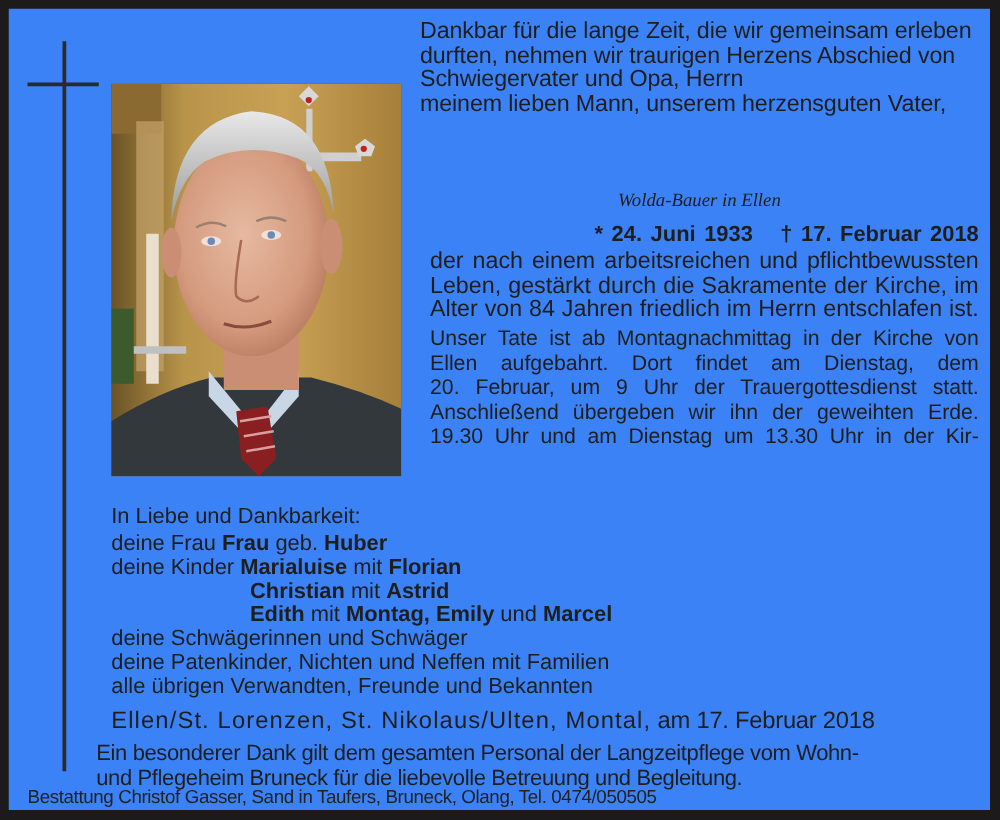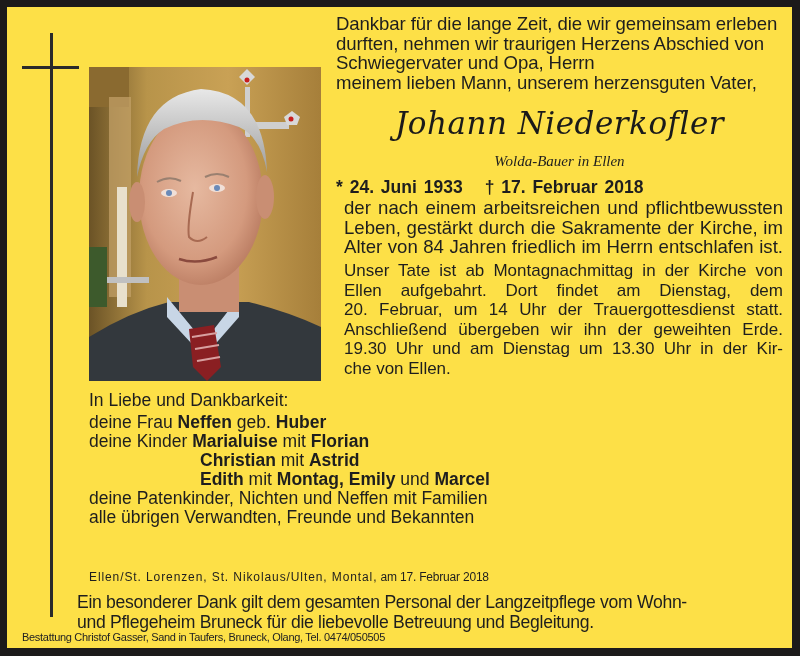--- a/index.html
+++ b/index.html
@@ -1,39 +1,39 @@
 <!DOCTYPE html>
 <html><head>
 <meta charset="utf-8">
 <style>
   html, body { margin:0; padding:0; }
   body { width:800px; height:656px; background:#1c1a1a; position:relative; overflow:hidden; font-family:"Liberation Sans", sans-serif; color:#1e1e1e; }
-  .page { position:absolute; left:7px; top:7px; width:785px; height:641px; background:#fde047; }
+  .page { position:absolute; left:7px; top:7px; width:785px; height:641px; background:#3b82f6; }
   .cross-v { position:absolute; left:43px; top:26px; width:3px; height:584px; background:#2a2a2a; }
   .cross-h { position:absolute; left:15px; top:59px; width:57px; height:3px; background:#2a2a2a; }
   .photo { position:absolute; left:82px; top:60px; width:232px; height:314px; overflow:hidden; background:#7a5a2a; }
   .intro { position:absolute; left:329px; top:7px; width:447px; font-size:18.6px; line-height:19.6px; text-align:justify; text-align-last:left; letter-spacing:-0.1px; }
   .name { position:absolute; left:329px; top:96px; width:447px; text-align:center; font-family:"DejaVu Serif", serif; font-style:italic; font-size:31px; letter-spacing:0.5px; color:#1a1a1a; line-height:40px; }
   .sub { position:absolute; left:329px; top:145px; width:447px; text-align:center; font-family:Liberation Serif, serif; font-style:italic; font-size:15px; line-height:18px; }
-  .dates { position:absolute; left:329px; top:170px; width:447px; text-align:left; font-weight:bold; font-size:17.5px; line-height:20px; word-spacing:2px; }
+  .dates { position:absolute; left:329px; top:170px; width:447px; text-align:right; font-weight:bold; font-size:17.5px; line-height:20px; word-spacing:2px; }
   .dates span.gap { display:inline-block; width:22px; }
   .body1 { position:absolute; left:337px; top:191px; width:439px; font-size:18.6px; line-height:19.6px; text-align:justify; text-align-last:justify; }
   .body1 p, .body2 p { margin:0; }
   .body2 { position:absolute; left:337px; top:254px; width:439px; font-size:17px; line-height:19.6px; text-align:justify; }
   .body2 .last { text-align-last:left; }
-  .family { position:absolute; left:82px; top:384px; width:460px; font-size:17.5px; line-height:19px; }
+  .family { position:absolute; left:82px; top:396px; width:460px; font-size:17.5px; line-height:19px; }
   .family .head { margin-bottom:3px; }
   .family .line { white-space:nowrap; }
   .family b { font-weight:bold; }
   .family .indent { padding-left:111px; }
-  .place { position:absolute; left:82px; top:560px; width:700px; font-size:12px; line-height:20px; letter-spacing:0.9px; white-space:nowrap; }
+  .place { position:absolute; left:82px; top:560px; width:700px; font-size:19px; line-height:20px; letter-spacing:0.9px; white-space:nowrap; }
   .place .date { letter-spacing:-0.2px; }
   .thanks { position:absolute; left:70px; top:586px; width:700px; font-size:17.6px; line-height:19.5px; letter-spacing:-0.3px; }
   .thanks p { margin:0; }
-  .footer { position:absolute; left:15px; top:624px; font-size:11px; line-height:13px; letter-spacing:-0.3px; color:#222; }
+  .footer { position:absolute; left:15px; top:624px; font-size:15px; line-height:13px; letter-spacing:-0.3px; color:#222; }
 </style>
 </head>
 <body>
 
 <div class="page">
 
   <div class="cross-v"></div>
   <div class="cross-h"></div>
 
   <div class="photo">
@@ -87,47 +87,46 @@
     </svg>
   </div>
 
   <div class="intro">
     <div>Dankbar für die lange Zeit, die wir gemeinsam erleben</div>
     <div>durften, nehmen wir traurigen Herzens Abschied von</div>
     <div>Schwiegervater und Opa, Herrn</div>
     <div>meinem lieben Mann, unserem herzensguten Vater,</div>
   </div>
 
-  <div class="name">Johann Niederkofler</div>
   <div class="sub">Wolda-Bauer in Ellen</div>
   <div class="dates">
     <span>* 24. Juni 1933</span><span class="gap"></span><span>† 17. Februar 2018</span>
   </div>
 
   <div class="body1">
     <p>der nach einem arbeitsreichen und pflichtbewussten</p>
     <p>Leben, gestärkt durch die Sakramente der Kirche, im</p>
     <p>Alter von 84 Jahren friedlich im Herrn entschlafen ist.</p>
   </div>
 
   <div class="body2">
     <p style="text-align-last:justify">Unser Tate ist ab Montagnachmittag in der Kirche von</p>
     <p style="text-align-last:justify">Ellen aufgebahrt. Dort findet am Dienstag, dem</p>
-    <p style="text-align-last:justify">20. Februar, um 14 Uhr der Trauergottesdienst statt.</p>
+    <p style="text-align-last:justify">20. Februar, um 9 Uhr der Trauergottesdienst statt.</p>
     <p style="text-align-last:justify">Anschließend übergeben wir ihn der geweihten Erde.</p>
     <p style="text-align-last:justify">19.30 Uhr und am Dienstag um 13.30 Uhr in der Kir-</p>
-    <p class="last">che von Ellen.</p>
   </div>
 
   <div class="family">
     <div class="head">In Liebe und Dankbarkeit:</div>
-    <div class="line"><span>deine Frau </span><b>Neffen</b><span> geb. </span><b>Huber</b></div>
+    <div class="line"><span>deine Frau </span><b>Frau</b><span> geb. </span><b>Huber</b></div>
     <div class="line"><span>deine Kinder </span><b>Marialuise</b><span> mit </span><b>Florian</b></div>
     <div class="line indent"><b>Christian</b><span> mit </span><b>Astrid</b></div>
     <div class="line indent"><b>Edith</b><span> mit </span><b>Montag, Emily</b><span> und </span><b>Marcel</b></div>
+    <div class="line">deine Schwägerinnen und Schwäger</div>
     <div class="line">deine Patenkinder, Nichten und Neffen mit Familien</div>
     <div class="line">alle übrigen Verwandten, Freunde und Bekannten</div>
   </div>
 
   <div class="place"><span>Ellen/St. Lorenzen, St. Nikolaus/Ulten, Montal,</span><span class="date"> am 17. Februar 2018</span></div>
 
   <div class="thanks">
     <p>Ein besonderer Dank gilt dem gesamten Personal der Langzeitpflege vom Wohn-</p>
     <p>und Pflegeheim Bruneck für die liebevolle Betreuung und Begleitung.</p>
   </div>

